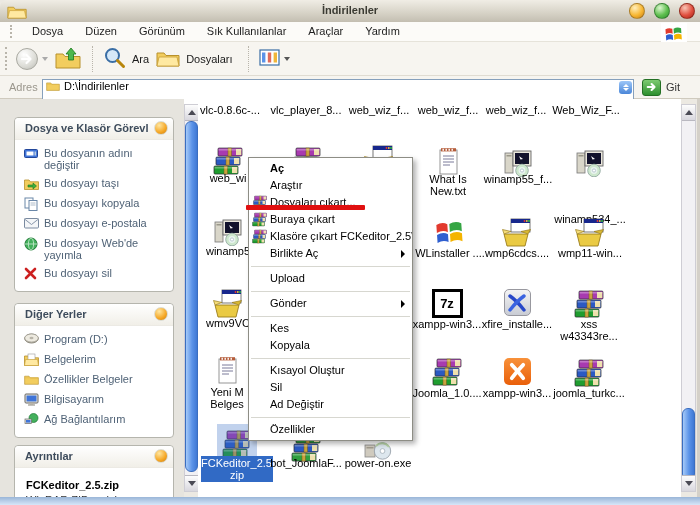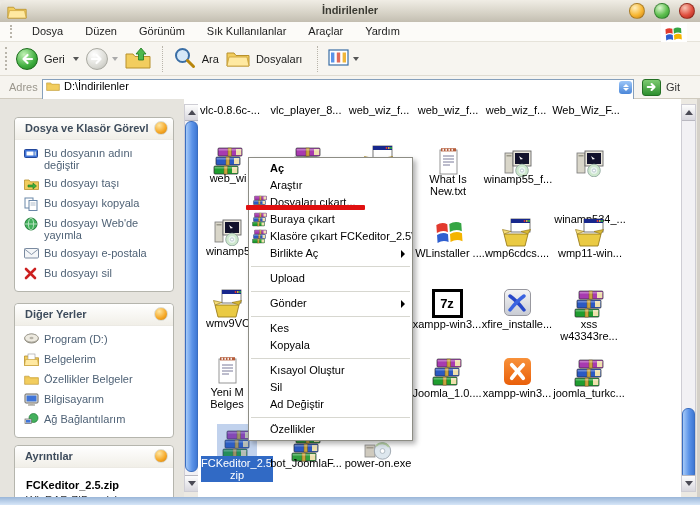--- a/index.html
+++ b/index.html
@@ -133,29 +133,20 @@
             <path d="M3 15 Q9 12 14 15 L14 23 Q9 20 3 23 Z" fill="#2f5fd0"></path>
             <path d="M16 15 Q22 12 28 15 L28 23 Q22 20 16 23 Z" fill="#f4b400"></path>
           </g>
         </svg>
       </div>
   </div>
 
   <div class="toolbar">
     <div class="grip"></div>
     <div class="tool-btn">
-      <span class="circle-btn circ-green">
-          <svg width="14" height="14" viewBox="0 0 14 14">
-            <path d="M12 7 H4 M7.5 3 L3.5 7 L7.5 11" stroke="#fff" stroke-width="2.2" fill="none" stroke-linecap="round" stroke-linejoin="round"></path>
-          </svg>
-        </span>
-      <span class="tool-label">Geri</span>
-      <span class="caret"></span>
-    </div>
-    <div class="tool-btn">
       <span class="circle-btn circ-gray">
           <svg width="14" height="14" viewBox="0 0 14 14">
             <path d="M2 7 H10 M6.5 3 L10.5 7 L6.5 11" stroke="#fff" stroke-width="2.2" fill="none" stroke-linecap="round" stroke-linejoin="round"></path>
           </svg>
         </span>
       <span class="caret dim"></span>
     </div>
     <div class="tool-btn">
       <span><svg width="26" height="22" viewBox="0 0 26 22">
             <path d="M1 7 L8 7 L10 9.5 L25 9.5 L25 21 L1 21 Z" fill="#f2cd5e" stroke="#b8912c"></path>
@@ -233,33 +224,33 @@
             <div class="task-item">
               <span class="task-icon"><svg width="15" height="14" viewBox="0 0 15 14">
                   <rect x="1" y="1" width="8" height="10" fill="#fff" stroke="#6a87a8"></rect>
                   <rect x="5" y="3.5" width="8" height="10" fill="#fff" stroke="#6a87a8"></rect>
                   <line x1="6.5" y1="6" x2="11.5" y2="6" stroke="#9ab" stroke-width="0.8"></line>
                   <line x1="6.5" y1="8" x2="11.5" y2="8" stroke="#9ab" stroke-width="0.8"></line>
                 </svg></span>
               <span class="task-label">Bu dosyayı kopyala</span>
             </div>
             <div class="task-item">
+              <span class="task-icon"><svg width="15" height="12" viewBox="0 0 15 12">
+                  <rect x="0.5" y="1.5" width="14" height="9.5" rx="1" fill="#f4f6f8" stroke="#7a8aa0"></rect>
+                  <path d="M0.5 2 L7.5 7.5 L14.5 2" fill="none" stroke="#7a8aa0" stroke-width="0.9"></path>
+                </svg></span>
+              <span class="task-label">Bu dosyayı e-postala</span>
+            </div>
+            <div class="task-item">
               <span class="task-icon"><svg width="14" height="14" viewBox="0 0 14 14">
                   <circle cx="7" cy="7" r="6" fill="#43b05c" stroke="#1f7a35"></circle>
                   <ellipse cx="7" cy="7" rx="2.6" ry="6" fill="none" stroke="#bfe8c8" stroke-width="0.9"></ellipse>
                   <line x1="1" y1="7" x2="13" y2="7" stroke="#bfe8c8" stroke-width="0.9"></line>
                 </svg></span>
               <span class="task-label">Bu dosyayı Web'de yayımla</span>
-            </div>
-            <div class="task-item">
-              <span class="task-icon"><svg width="15" height="12" viewBox="0 0 15 12">
-                  <rect x="0.5" y="1.5" width="14" height="9.5" rx="1" fill="#f4f6f8" stroke="#7a8aa0"></rect>
-                  <path d="M0.5 2 L7.5 7.5 L14.5 2" fill="none" stroke="#7a8aa0" stroke-width="0.9"></path>
-                </svg></span>
-              <span class="task-label">Bu dosyayı e-postala</span>
             </div>
             <div class="task-item">
               <span class="task-icon"><svg width="13" height="13" viewBox="0 0 13 13">
                   <path d="M2 2 L11 11 M11 2 L2 11" stroke="#cc2020" stroke-width="2.6" stroke-linecap="round"></path>
                 </svg></span>
               <span class="task-label">Bu dosyayı sil</span>
             </div>
           </div>
         </div>
         <div class="panel" style="top: 204px; min-height: 127px;">

